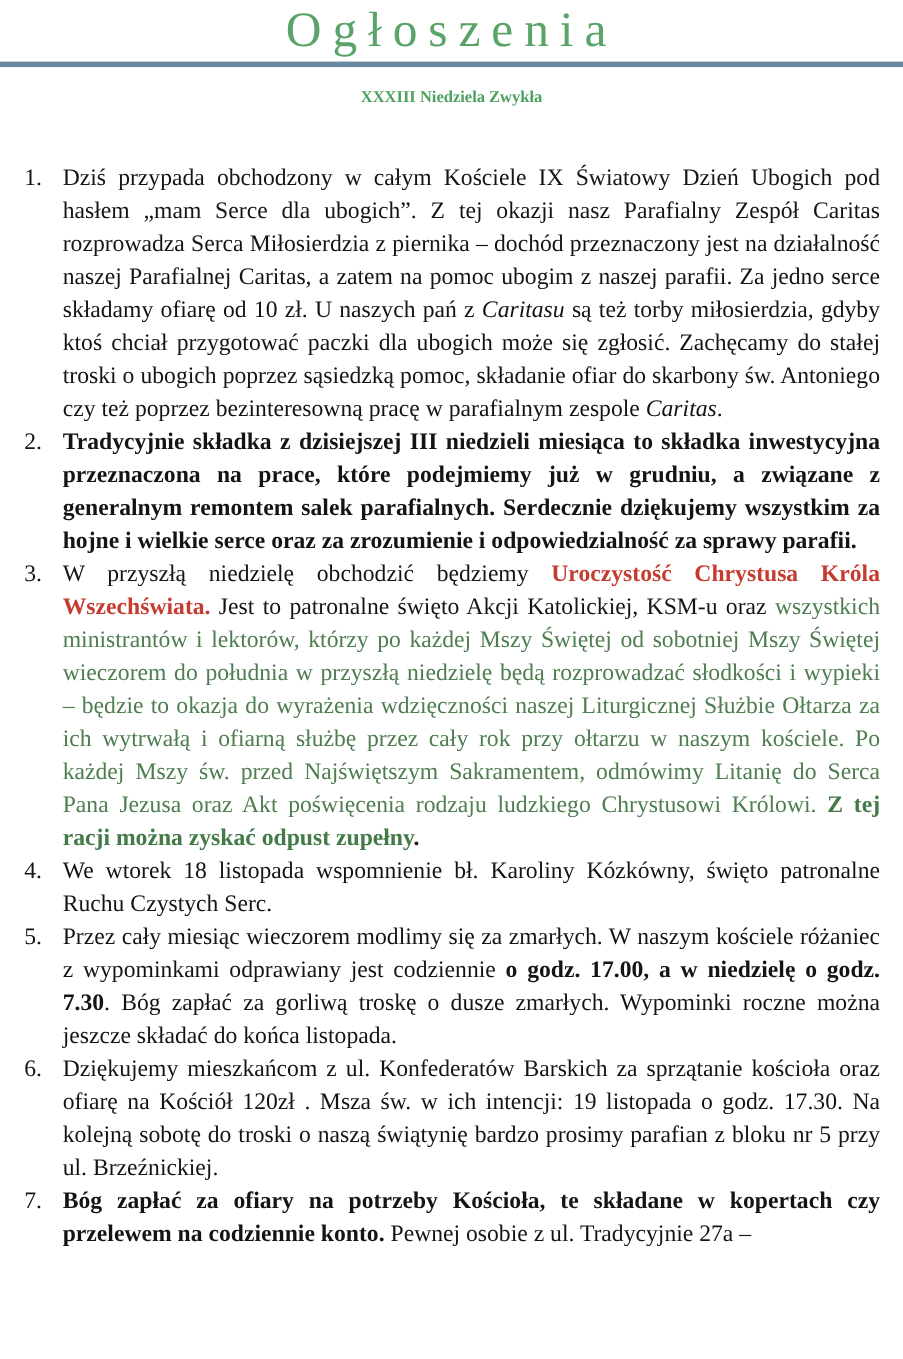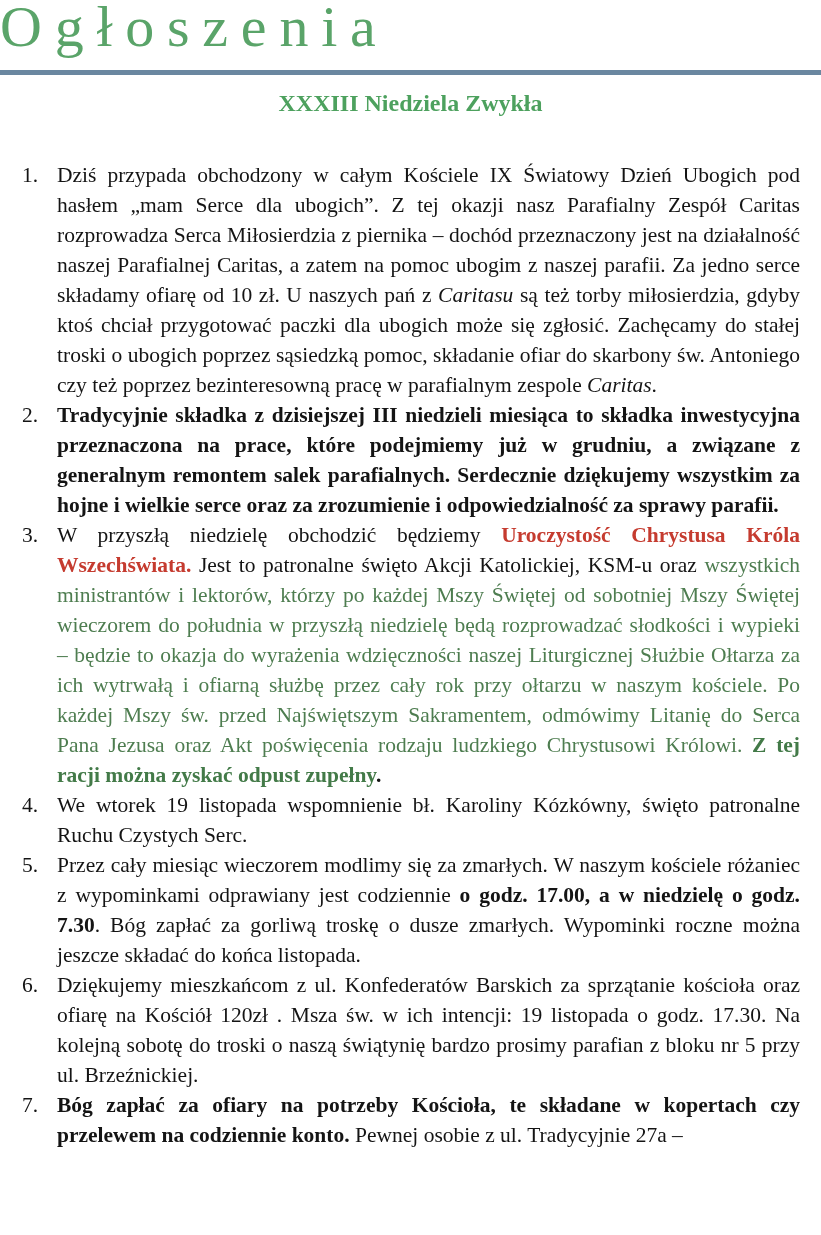--- a/index.html
+++ b/index.html
@@ -7,40 +7,40 @@
     position: relative;
     width: 821px;
     height: 1235px;
     background: #ffffff;
     overflow: hidden;
     font-family: "Liberation Serif", serif;
     color: #141414;
     box-sizing: border-box;
   }
   .doc-title {
-    margin: 2px 0 18px 0;
-    text-align: left;
+    margin: 2px 0 4px 0;
+    text-align: center;
     color: #5aa469;
-    font-size: 58px;
+    font-size: 45px;
     line-height: 50px;
     font-weight: 400;
     letter-spacing: 0.22em;
   }
   .header-rule {
     width: 100%;
     height: 5px;
     background: #6a87a0;
     margin-top: 4px;
   }
   .subtitle {
     margin-top: 15px;
     text-align: center;
     color: #4da15e;
     font-weight: bold;
-    font-size: 24px;
+    font-size: 15px;
     line-height: 26px;
   }
   ol.announcements {
     list-style: none;
     margin: 44px 0 0 0;
     padding: 0 21px 0 22px;
     font-size: 21.5px;
     line-height: 30px;
   }
   li.item { display: flex; }
@@ -88,21 +88,21 @@
       <li class="item">
         <span class="num">2.</span>
         <div class="body"><span class="seg bold">Tradycyjnie składka z  dzisiejszej III niedzieli miesiąca to składka inwestycyjna  przeznaczona na prace, które podejmiemy już w grudniu, a związane z generalnym remontem salek parafialnych. Serdecznie dziękujemy wszystkim za hojne i wielkie serce oraz za zrozumienie i odpowiedzialność za sprawy parafii.</span></div>
       </li>
       <li class="item">
         <span class="num">3.</span>
         <div class="body"><span class="seg normal">W przyszłą niedzielę obchodzić będziemy </span><span class="seg red-bold">Uroczystość Chrystusa Króla Wszechświata.</span><span class="seg normal"> Jest to patronalne święto Akcji Katolickiej, KSM-u oraz </span><span class="seg green-underline">wszystkich ministrantów i lektorów, którzy po każdej Mszy Świętej od sobotniej Mszy Świętej wieczorem do południa w przyszłą niedzielę będą rozprowadzać słodkości i wypieki – będzie to okazja do wyrażenia wdzięczności naszej Liturgicznej Służbie Ołtarza za ich wytrwałą i ofiarną służbę przez cały rok przy ołtarzu w naszym kościele. Po każdej Mszy św. przed Najświętszym Sakramentem, odmówimy Litanię do Serca Pana Jezusa oraz Akt poświęcenia rodzaju ludzkiego Chrystusowi Królowi. </span><span class="seg green-underline-bold">Z tej racji można zyskać odpust zupełny</span><span class="seg bold">.</span></div>
       </li>
       <li class="item">
         <span class="num">4.</span>
-        <div class="body"><span class="seg normal">We wtorek 19 listopada wspomnienie bł. Karoliny Kózkówny, święto patronalne Ruchu Czystych Serc.</span></div>
+        <div class="body"><span class="seg normal">We wtorek 18 listopada wspomnienie bł. Karoliny Kózkówny, święto patronalne Ruchu Czystych Serc.</span></div>
       </li>
       <li class="item">
         <span class="num">5.</span>
         <div class="body"><span class="seg normal">Przez cały miesiąc wieczorem modlimy się za zmarłych. W naszym kościele różaniec z wypominkami odprawiany jest codziennie </span><span class="seg bold">o godz. 17.00, a w niedzielę o godz. 7.30</span><span class="seg normal">. Bóg zapłać za gorliwą troskę o dusze zmarłych. Wypominki roczne można jeszcze składać do końca listopada.</span></div>
       </li>
       <li class="item">
         <span class="num">6.</span>
         <div class="body"><span class="seg normal">Dziękujemy mieszkańcom z ul. Konfederatów Barskich za sprzątanie kościoła oraz ofiarę na Kościół 120zł . Msza św. w ich intencji: 19 listopada o godz. 17.30. Na kolejną sobotę do troski o naszą świątynię bardzo prosimy parafian z bloku nr 5 przy ul. Brzeźnickiej.</span></div>
       </li>
       <li class="item">

